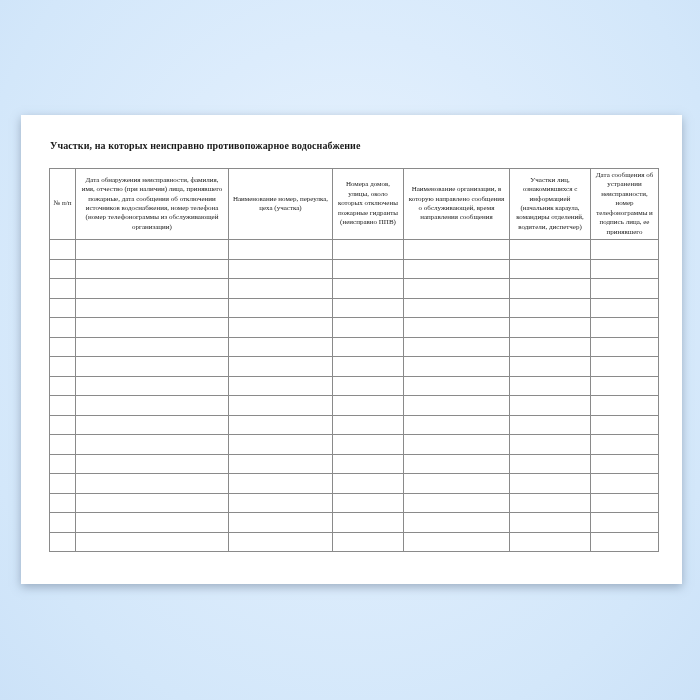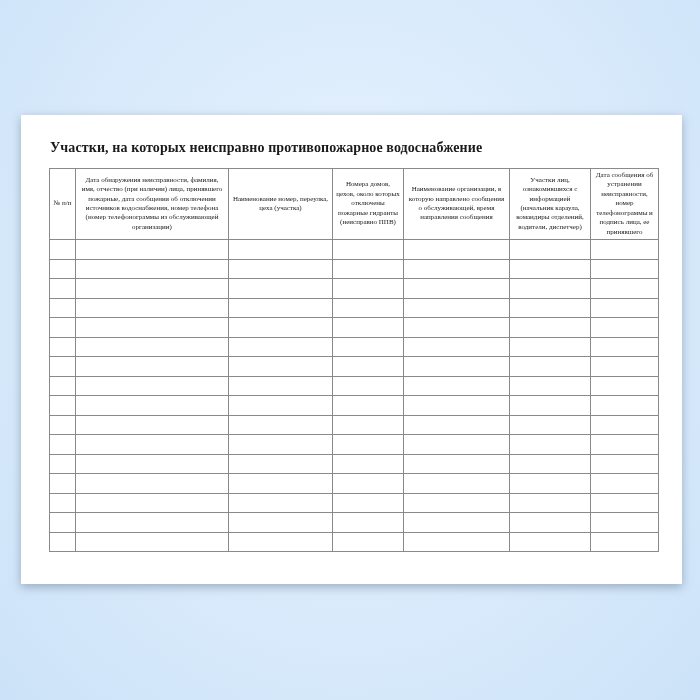--- a/index.html
+++ b/index.html
@@ -21,21 +21,21 @@
     width: 661px;
     height: 469px;
     background: #ffffff;
     box-shadow: 0 3px 9px rgba(96, 114, 138, 0.5);
   }
   .title {
     position: absolute;
     left: 29px;
     top: 25px;
     margin: 0;
-    font-size: 14px;
+    font-size: 10px;
     line-height: 1.2;
     font-weight: bold;
     color: #1a1a1a;
     letter-spacing: 0.1px;
   }
   table.form-table {
     position: absolute;
     left: 28px;
     top: 53px;
     width: 609px;
@@ -78,21 +78,21 @@
       <col style="width:71px">
       <col style="width:106px">
       <col style="width:81px">
       <col style="width:68px">
     </colgroup>
     <thead>
       <tr>
         <th>№ п/п</th>
         <th>Дата обнаружения неисправности, фамилия, имя, отчество (при наличии) лица, принявшего пожарные, дата сообщения об отключении источников водоснабжения, номер телефона (номер телефонограммы из обслуживающей организации)</th>
         <th>Наименование номер, переулка, цеха (участка)</th>
-        <th>Номера домов, цехов, около которых отключены пожарные гидранты (неисправно ППВ)</th>
+        <th>Номера домов, улицы, около которых отключены пожарные гидранты (неисправно ППВ)</th>
         <th>Наименование организации, в которую направлено сообщения о обслуживающей, время направления сообщения</th>
         <th>Участки лиц, ознакомившихся с информацией (начальник караула, командиры отделений, водители, диспетчер)</th>
         <th>Дата сообщения об устранении неисправности, номер телефонограммы и подпись лица, ее принявшего</th>
       </tr>
     </thead>
     <tbody>
         <tr>
           <td></td>
           <td></td>
           <td></td>

